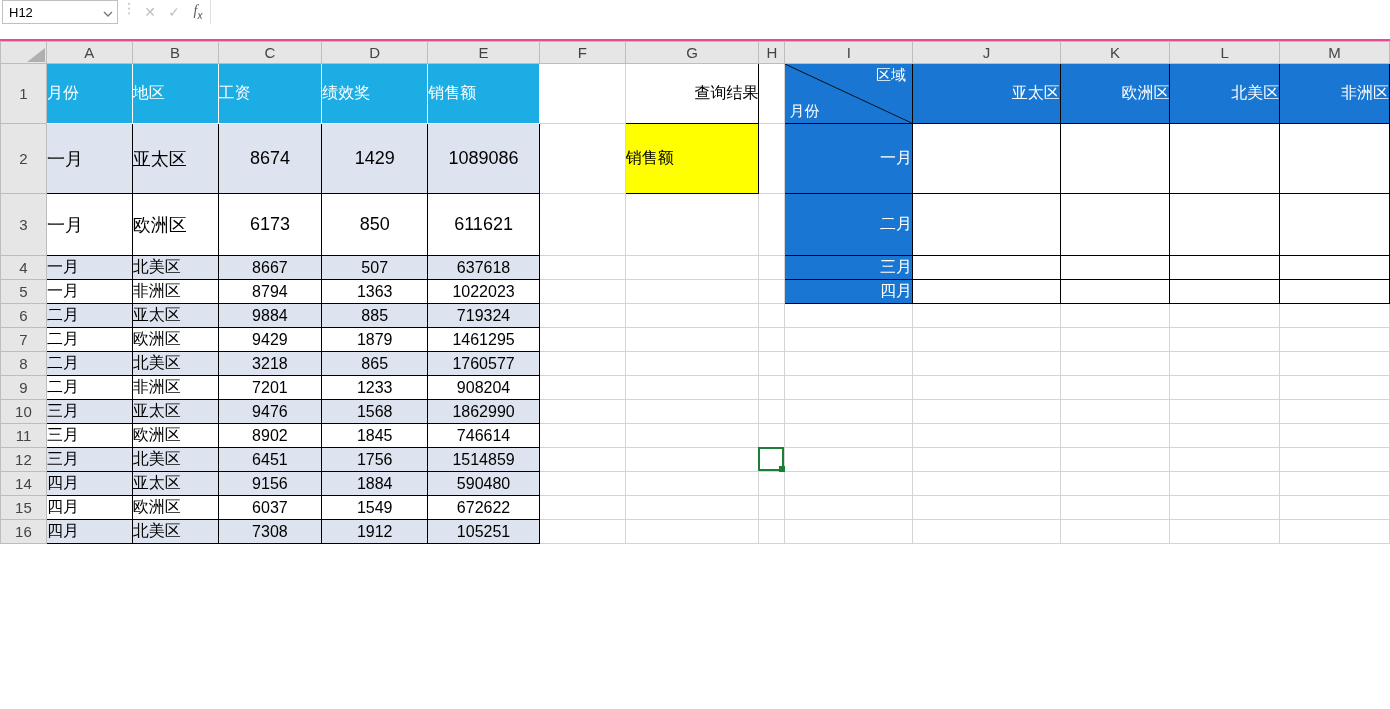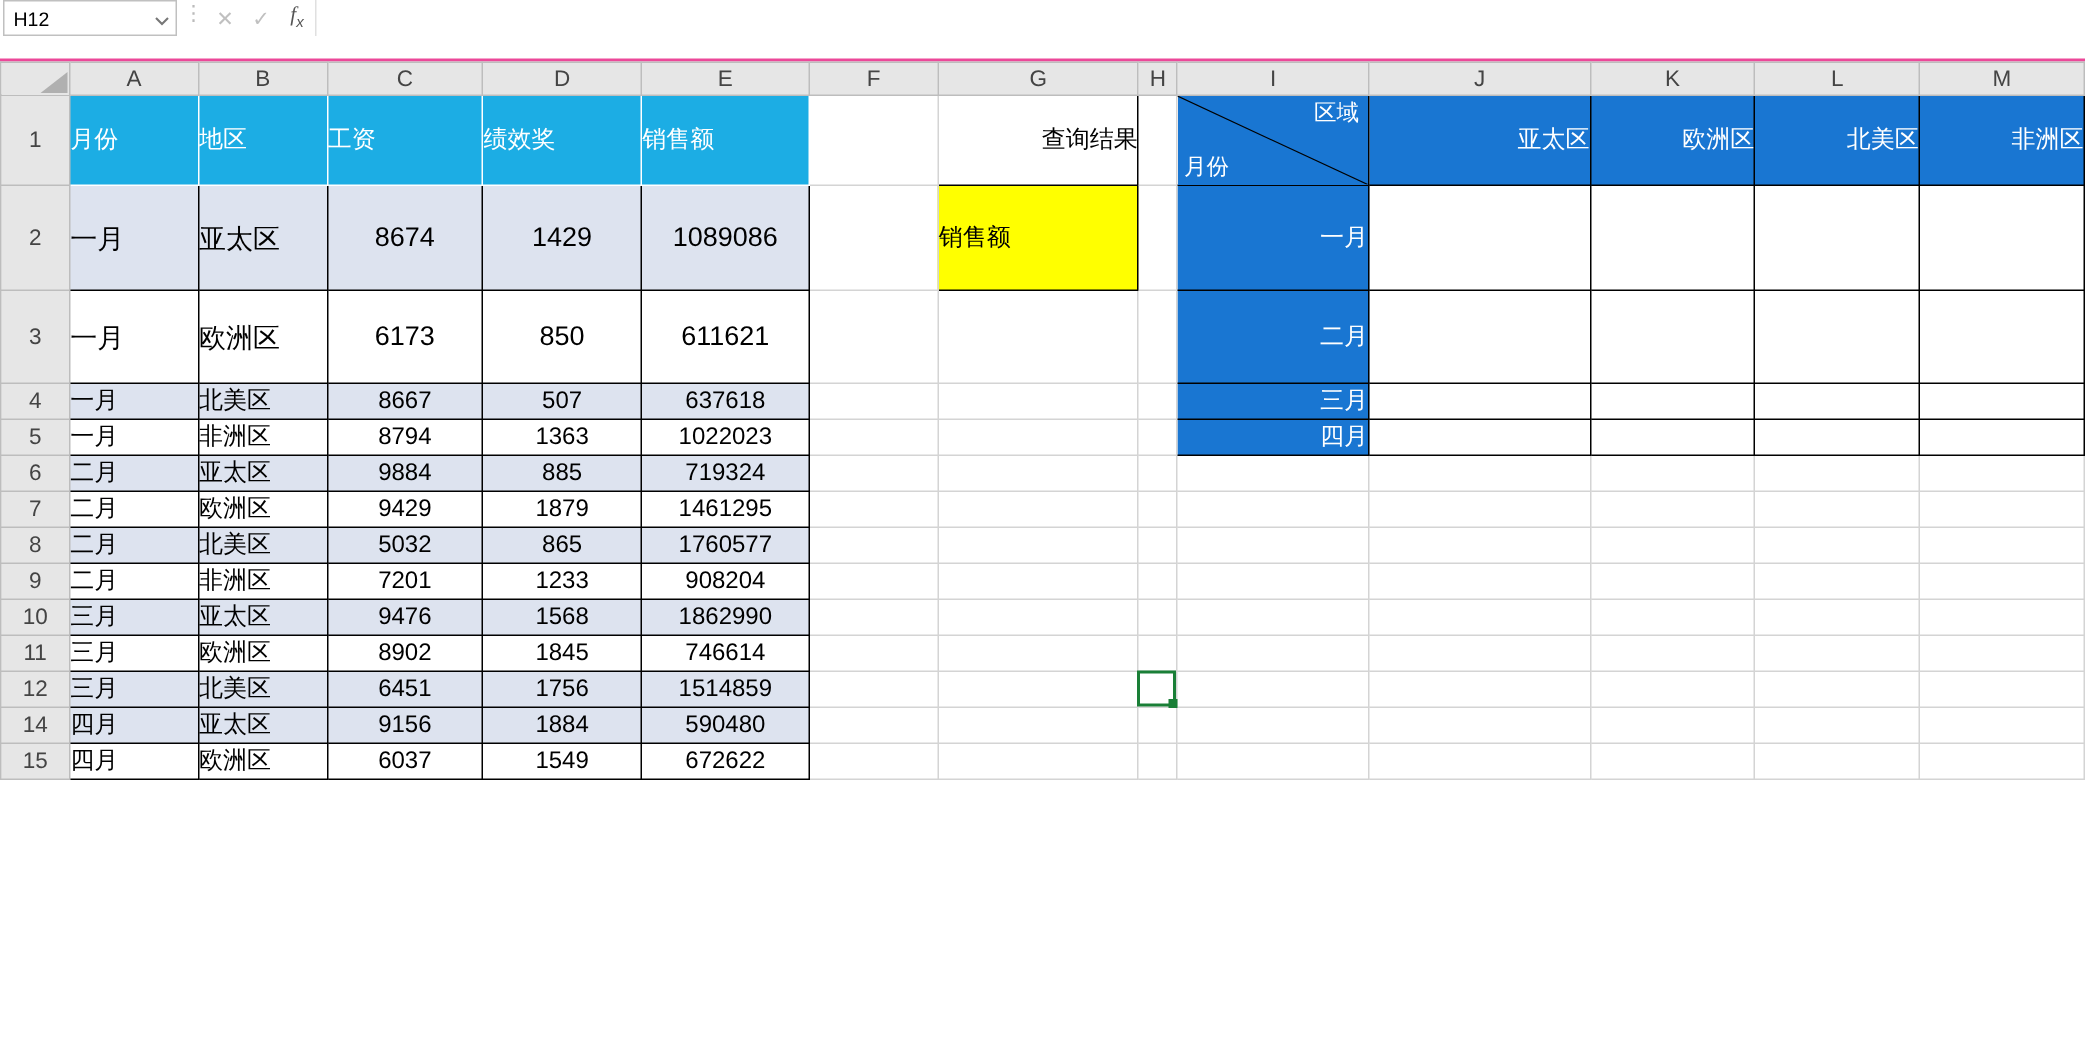--- a/index.html
+++ b/index.html
@@ -286,21 +286,21 @@
           <td></td>
           <td></td>
           <td></td>
           <td></td>
     </tr>
 
     <tr>
       <th class="rowh">8</th>
       <td class="band-a txt-l">二月</td>
       <td class="band-a txt-l">北美区</td>
-      <td class="band-a txt-r">5032</td>
+      <td class="band-a txt-r">3218</td>
       <td class="band-a txt-r">865</td>
       <td class="band-a txt-r">1760577</td>
       <td></td>
           <td></td>
           <td></td>
       <td></td>
           <td></td>
           <td></td>
           <td></td>
           <td></td>
@@ -402,17 +402,33 @@
       <td></td>
           <td></td>
           <td></td>
       <td></td>
           <td></td>
           <td></td>
           <td></td>
           <td></td>
     </tr>
 
+    <tr>
+      <th class="rowh">16</th>
+      <td class="band-a txt-l">四月</td>
+      <td class="band-a txt-l">北美区</td>
+      <td class="band-a txt-r">7308</td>
+      <td class="band-a txt-r">1912</td>
+      <td class="band-a txt-r">105251</td>
+      <td></td>
+          <td></td>
+          <td></td>
+      <td></td>
+          <td></td>
+          <td></td>
+          <td></td>
+          <td></td>
+    </tr>
 
   </tbody>
 </table>
 <div class="active-cell" id="active-ring" style="left: 757.938px; top: 405.5px; width: 25.9531px; height: 24px;"></div>
 </div>
 
 </body></html>

